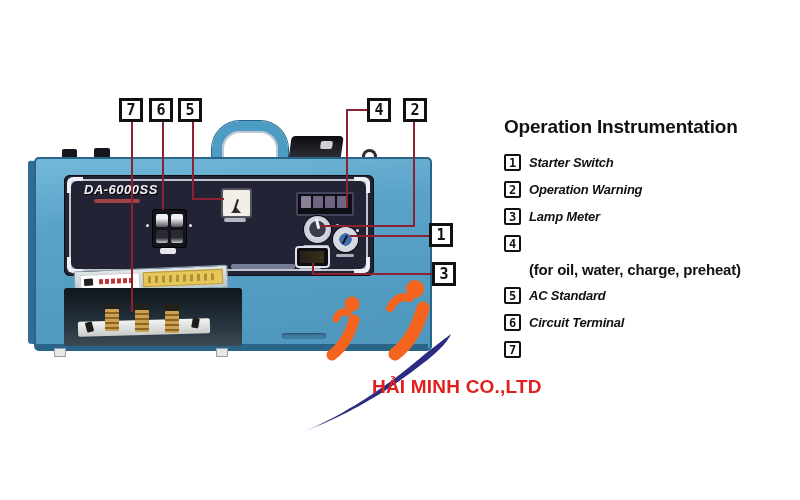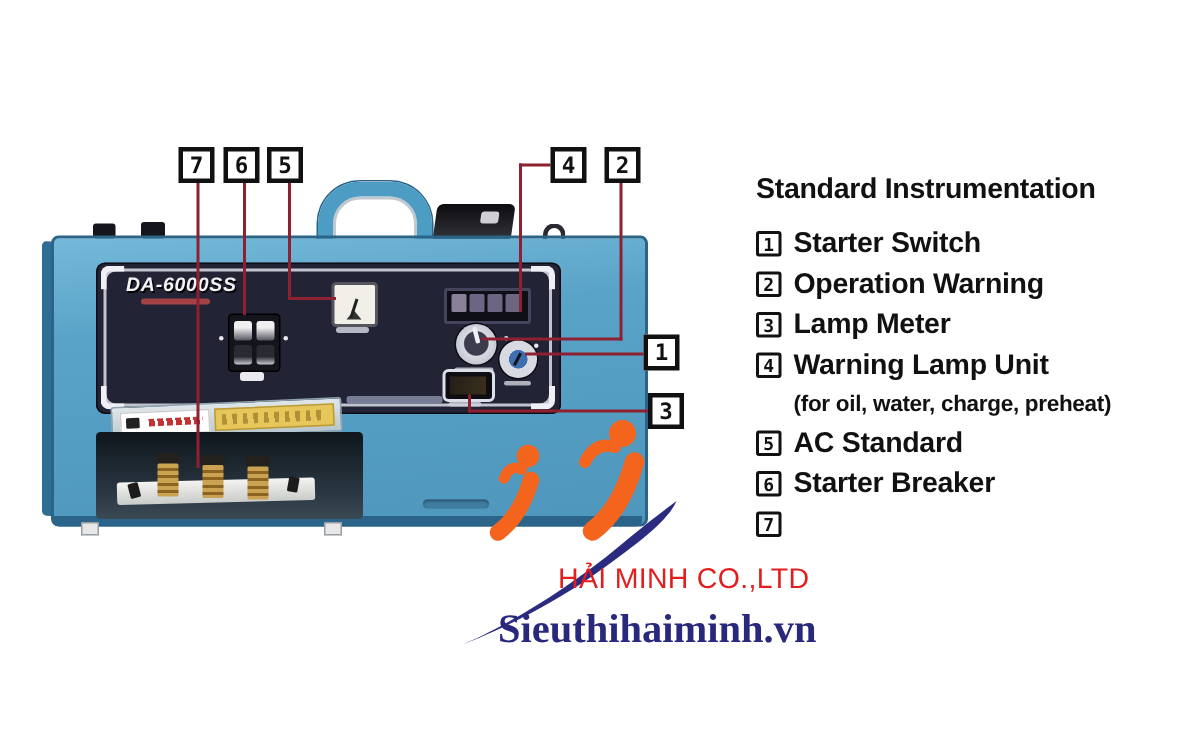--- a/index.html
+++ b/index.html
@@ -96,27 +96,27 @@
         display:flex;align-items:center;justify-content:center;z-index:50;
         font-family:"DejaVu Sans Mono",monospace;font-weight:700;font-size:15px;color:#111;}
 
   
   .legend{left:504px;top:116px;width:290px;color:#111;}
   .legend-title{font-size:19px;font-weight:800;letter-spacing:-.2px;margin-bottom:11px;}
   .lrow{display:flex;align-items:center;gap:8px;height:27px;}
   .lnum{width:17px;height:17px;box-sizing:border-box;border:2px solid #111;border-radius:2px;flex:0 0 auto;
         display:flex;align-items:center;justify-content:center;
         font-family:"DejaVu Sans Mono",monospace;font-weight:700;font-size:12px;}
-  .llabel{font-size:19px;font-weight:700;letter-spacing:-.2px;white-space:nowrap;}
+  .llabel{font-size:13px;font-weight:700;letter-spacing:-.2px;white-space:nowrap;font-style:italic;}
   .lsub{height:25px;display:flex;align-items:center;padding-left:25px;font-size:15px;font-weight:700;
         letter-spacing:-.2px;white-space:nowrap;}
 
   
   .logo-svg{left:285px;top:268px;z-index:60;}
-  .brand-company{left:372px;top:376px;z-index:61;color:#e31e1e;font-size:19px;font-weight:400;
+  .brand-company{left:372px;top:376px;z-index:61;color:#e31e1e;font-size:19px;font-weight:700;
                  letter-spacing:.2px;white-space:nowrap;}
   .brand-site{left:332px;top:404px;z-index:61;color:#28287d;font-family:"Liberation Serif",serif;
               font-size:27px;font-weight:700;white-space:nowrap;}
 </style>
 </head>
 <body>
 
 <div id="stage">
 
   <div class="abs toptab" style="left:62px;top:149px;width:15px;height:10px;"></div>
@@ -228,45 +228,44 @@
 
   <div class="cbox" style="left:119px;top:98px;">7</div>
   <div class="cbox" style="left:149px;top:98px;">6</div>
   <div class="cbox" style="left:178px;top:98px;">5</div>
   <div class="cbox" style="left:367px;top:98px;">4</div>
   <div class="cbox" style="left:403px;top:98px;">2</div>
   <div class="cbox" style="left:429px;top:223px;">1</div>
   <div class="cbox" style="left:432px;top:262px;">3</div>
 
   <div class="abs legend">
-    <div class="legend-title">Standard Instrumentation</div>
+    <div class="legend-title">Operation Instrumentation</div>
     <div class="lrow">
       <span class="lnum">1</span>
       <span class="llabel">Starter Switch</span>
     </div>
     <div class="lrow">
       <span class="lnum">2</span>
       <span class="llabel">Operation Warning</span>
     </div>
     <div class="lrow">
       <span class="lnum">3</span>
       <span class="llabel">Lamp Meter</span>
     </div>
     <div class="lrow">
       <span class="lnum">4</span>
-      <span class="llabel">Warning Lamp Unit</span>
     </div>
     <div class="lsub">(for oil, water, charge, preheat)</div>
     <div class="lrow">
       <span class="lnum">5</span>
       <span class="llabel">AC Standard</span>
     </div>
     <div class="lrow">
       <span class="lnum">6</span>
-      <span class="llabel">Starter Breaker</span>
+      <span class="llabel">Circuit Terminal</span>
     </div>
     <div class="lrow">
       <span class="lnum">7</span>
     </div>
   </div>
 
   <svg class="abs logo-svg" width="266" height="196" viewBox="0 0 266 196">
 
     <path d="M20,163 C48,152 92,126 128,96 C146,81 158,72 166,66 C160,80 138,96 110,116 C78,138 44,154 20,163 Z" fill="#2b2b80"></path>
 
@@ -276,15 +275,14 @@
       <path d="M47,87 Q62,76 69,52" stroke-width="11"></path>
     </g>
 
     <g fill="none" stroke="#f4641d" stroke-linecap="round">
       <circle cx="130" cy="21" r="9" fill="#f4641d" stroke="none"></circle>
       <path d="M105,40 Q112,26 125,30" stroke-width="8"></path>
       <path d="M110,86 Q129,72 138,40" stroke-width="13"></path>
     </g>
   </svg>
   <div class="abs brand-company">HẢI MINH CO.,LTD</div>
-  <div class="abs brand-site">Sieuthihaiminh.vn</div>
 
 </div>
 
 </body></html>

